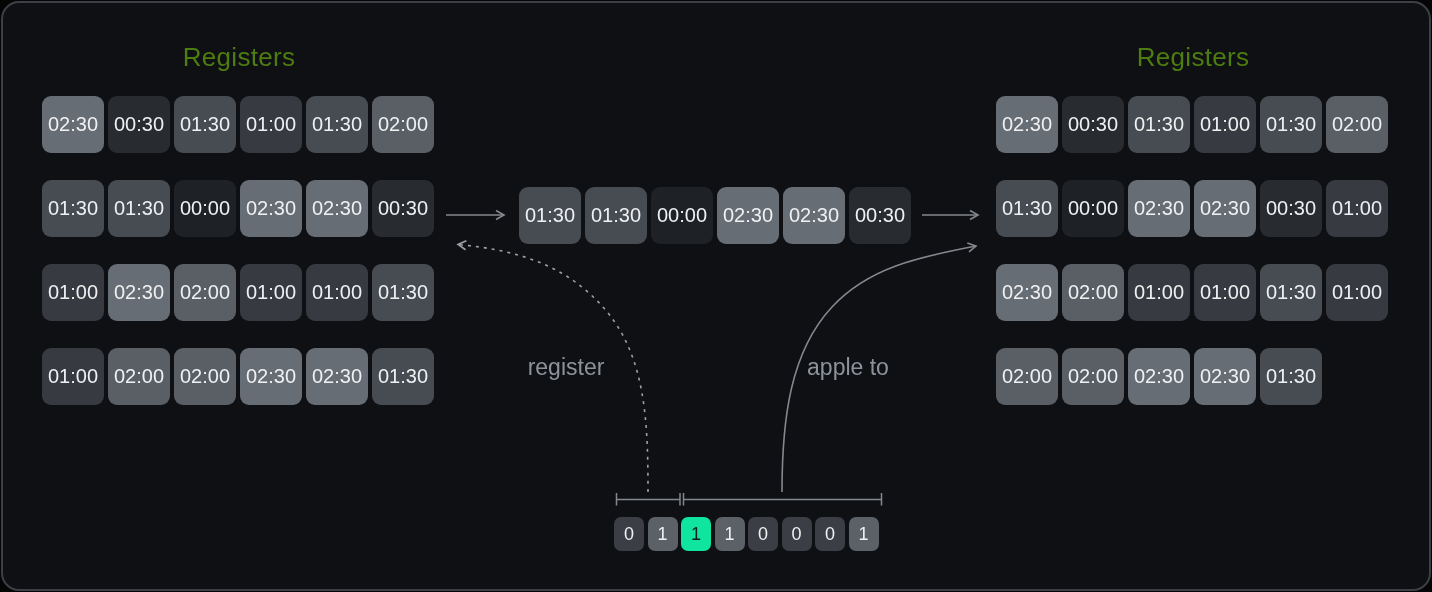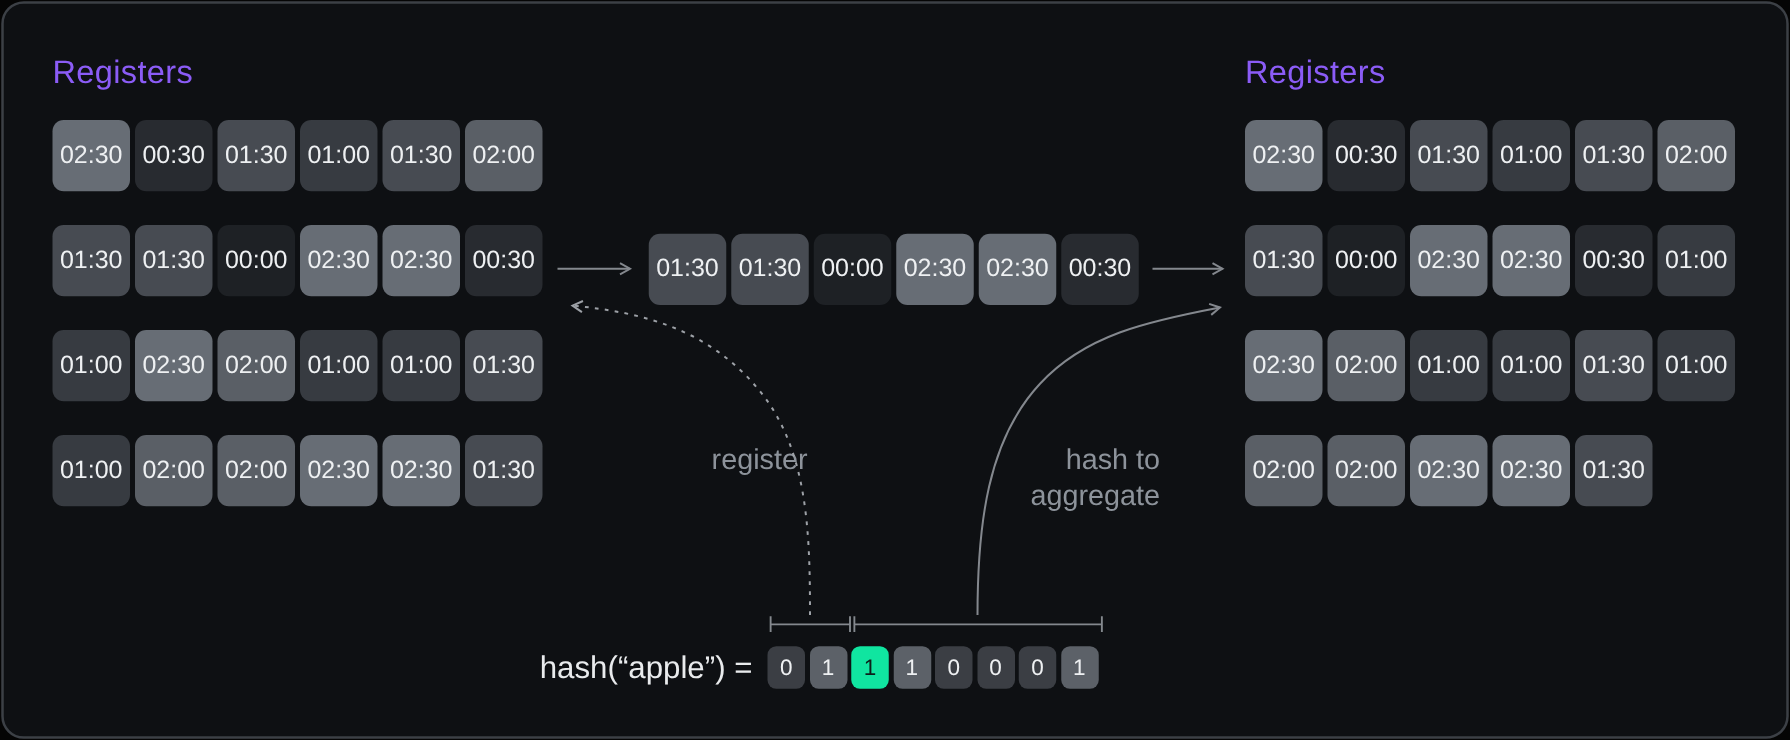--- a/index.html
+++ b/index.html
@@ -1,37 +1,37 @@
 <!DOCTYPE html>
 <html><head>
 <meta charset="utf-8">
 <style>
   html,body{margin:0;padding:0;background:#050505;}
   body{font-family:"Liberation Sans","DejaVu Sans",sans-serif;}
   .stage{position:relative;width:1432px;height:592px;overflow:hidden;}
   .panel{position:absolute;left:1px;top:1px;width:1430px;height:590px;
          box-sizing:border-box;border:2px solid #3c4046;border-radius:18px;
          background:#0e1013;}
-  .title{position:absolute;top:42px;width:394px;text-align:left;
-         font-size:26px;color:#8b5cf6;letter-spacing:.3px;}
+  .title{position:absolute;top:42px;width:394px;text-align:center;
+         font-size:26px;color:#4d7c0f;letter-spacing:.3px;}
   .title-left{left:42px;}
   .title-right{left:996px;}
   .grid{position:absolute;display:grid;grid-template-columns:repeat(6,62px);
         column-gap:4px;row-gap:27px;}
   .grid-left{left:42px;top:96px;}
   .grid-right{left:996px;top:96px;}
   .grid-buffer{left:519px;top:187px;}
   .cell{width:62px;height:57px;border-radius:9px;display:flex;
         align-items:center;justify-content:center;font-size:20px;}
   .hash-label{position:absolute;left:390px;top:517px;width:212px;height:34px;
         line-height:34px;text-align:right;font-size:25px;color:#e9ebed;}
   .bits{position:absolute;left:614px;top:517px;display:flex;gap:3.5px;}
   .bit{width:30px;height:34px;border-radius:7px;display:flex;align-items:center;
         justify-content:center;font-size:18px;font-weight:500;}
-  .note{position:absolute;top:353px;width:160px;text-align:right;
+  .note{position:absolute;top:353px;width:160px;text-align:center;
         font-size:23px;line-height:29px;color:#8d939b;}
   .note-index{left:486px;}
   .note-agg{left:768px;}
   svg.overlay{position:absolute;left:0;top:0;pointer-events:none;}
 </style>
 </head>
 <body>
 
 <div class="stage">
   <div class="panel"></div>
@@ -96,25 +96,23 @@
       <div class="cell" style="background: rgb(90, 95, 102); color: rgb(238, 240, 242);">02:00</div>
       <div class="cell" style="background: rgb(103, 109, 117); color: rgb(238, 240, 242);">02:30</div>
       <div class="cell" style="background: rgb(103, 109, 117); color: rgb(238, 240, 242);">02:30</div>
       <div class="cell" style="background: rgb(71, 75, 82); color: rgb(238, 240, 242);">01:30</div>
     </div>
 
   <div class="note note-index">
     <div>register</div>
   </div>
   <div class="note note-agg">
-    <div>hash to</div>
-    <div>aggregate</div>
+    <div>apple to</div>
   </div>
 
-  <div class="hash-label">hash(“apple”) =</div>
   <div class="bits">
       <div class="bit" style="background: rgb(59, 62, 68); color: rgb(238, 240, 242);">0</div>
       <div class="bit" style="background: rgb(92, 97, 104); color: rgb(238, 240, 242);">1</div>
       <div class="bit" style="background: rgb(16, 229, 160); color: rgb(13, 32, 26);">1</div>
       <div class="bit" style="background: rgb(92, 97, 104); color: rgb(238, 240, 242);">1</div>
       <div class="bit" style="background: rgb(59, 62, 68); color: rgb(238, 240, 242);">0</div>
       <div class="bit" style="background: rgb(59, 62, 68); color: rgb(238, 240, 242);">0</div>
       <div class="bit" style="background: rgb(59, 62, 68); color: rgb(238, 240, 242);">0</div>
       <div class="bit" style="background: rgb(92, 97, 104); color: rgb(238, 240, 242);">1</div>
     </div>

